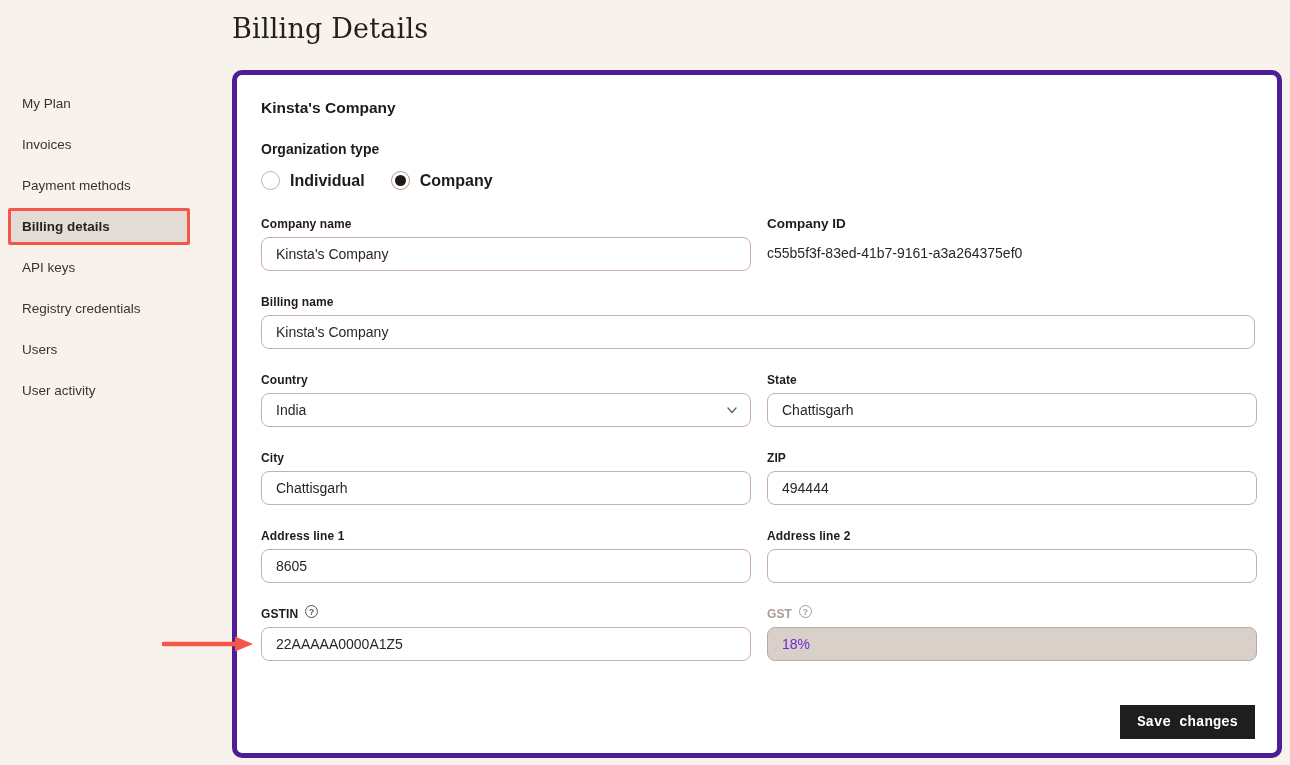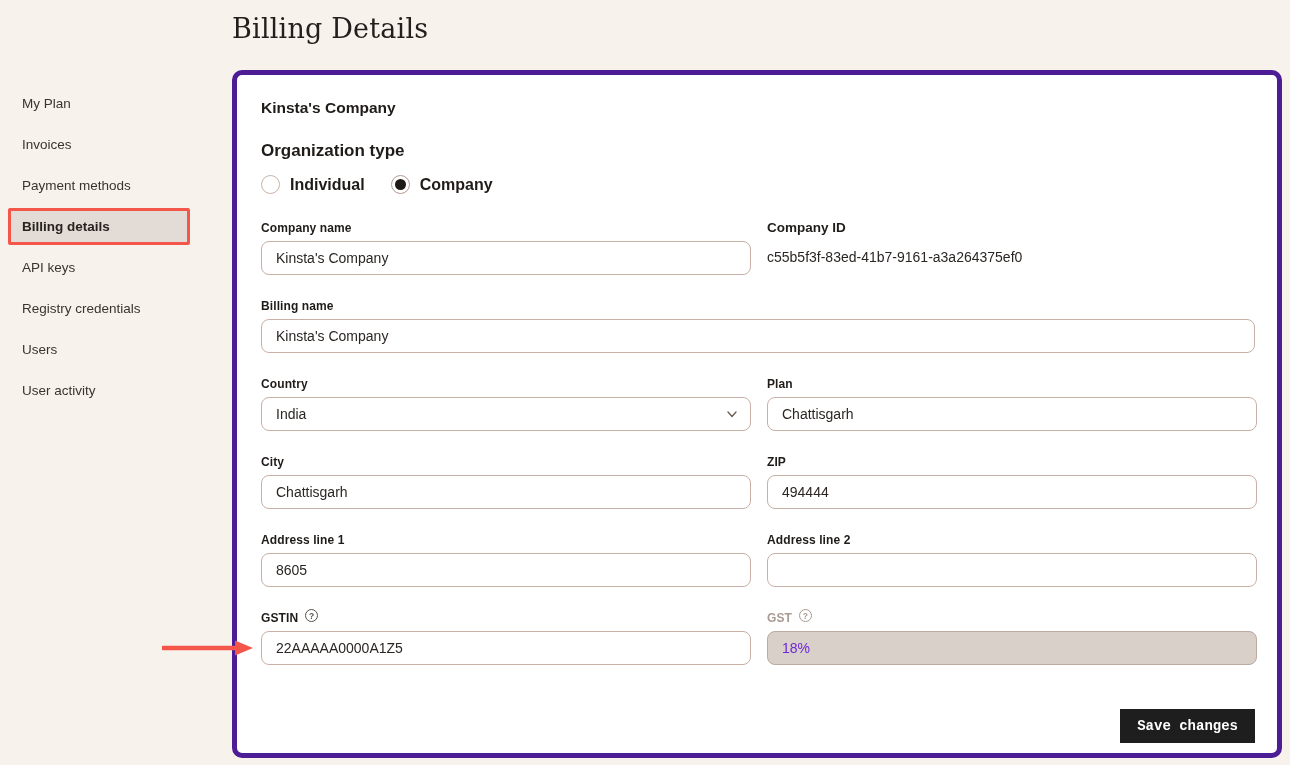--- a/index.html
+++ b/index.html
@@ -60,21 +60,21 @@
   }
 
   .card-heading {
     font-size: 15.5px;
     font-weight: 700;
     color: #1F1B19;
     margin-bottom: 24px;
   }
 
   .section-label {
-    font-size: 17px;
+    font-size: 14px;
     font-weight: 700;
     color: #1F1B19;
     margin-bottom: 14px;
   }
 
   
   .radio-row { display: flex; align-items: center; gap: 26px; margin-bottom: 26px; }
   .radio-opt { display: flex; align-items: center; gap: 10px; cursor: pointer; }
   .radio-circle {
     width: 19px; height: 19px;
@@ -259,21 +259,21 @@
         <div class="select-wrap">
           <select class="text-input">
             <option>India</option>
           </select>
           <svg class="chev" width="10" height="7" viewBox="0 0 10 7">
               <polyline points="1,1 5,5.5 9,1" fill="none" stroke="#6B625C" stroke-width="1.4" stroke-linecap="round" stroke-linejoin="round"></polyline>
             </svg>
         </div>
       </div>
       <div>
-        <div class="field-label">Plan</div>
+        <div class="field-label">State</div>
         <input class="text-input" type="text" value="Chattisgarh" style="">
       </div>
     </div>
 
     <div class="row cols">
       <div>
         <div class="field-label">City</div>
         <input class="text-input" type="text" value="Chattisgarh" style="">
       </div>
       <div>

